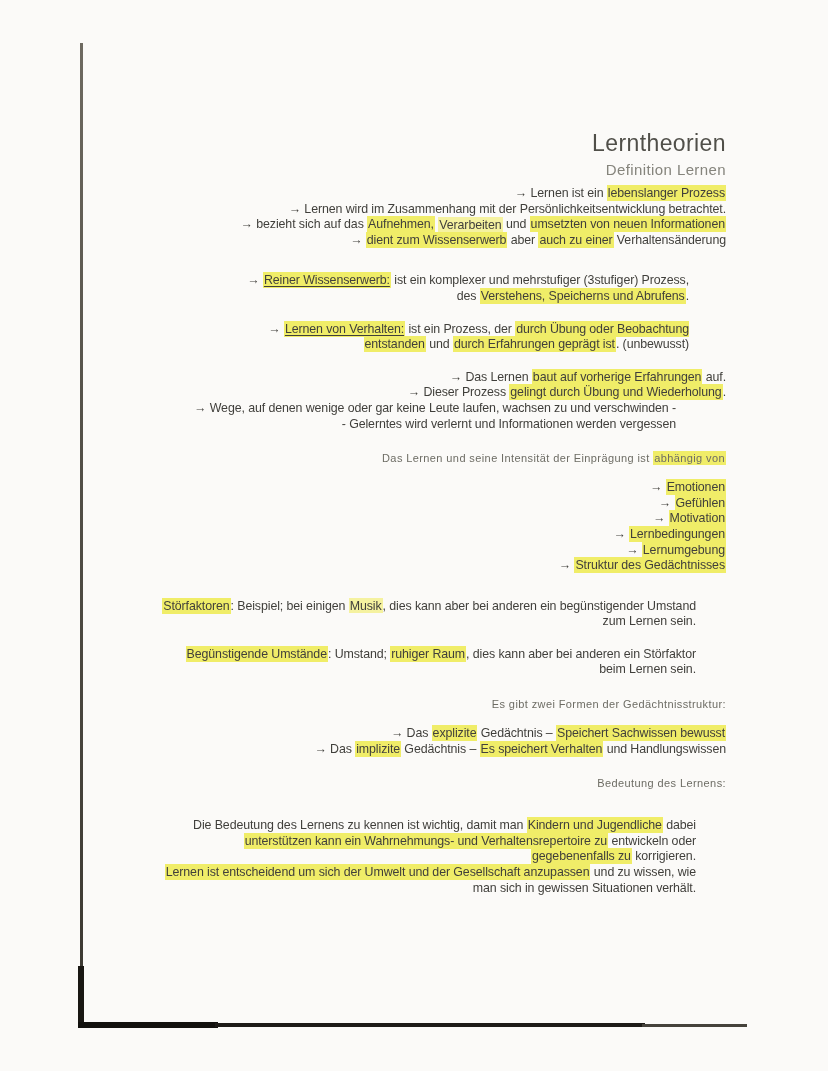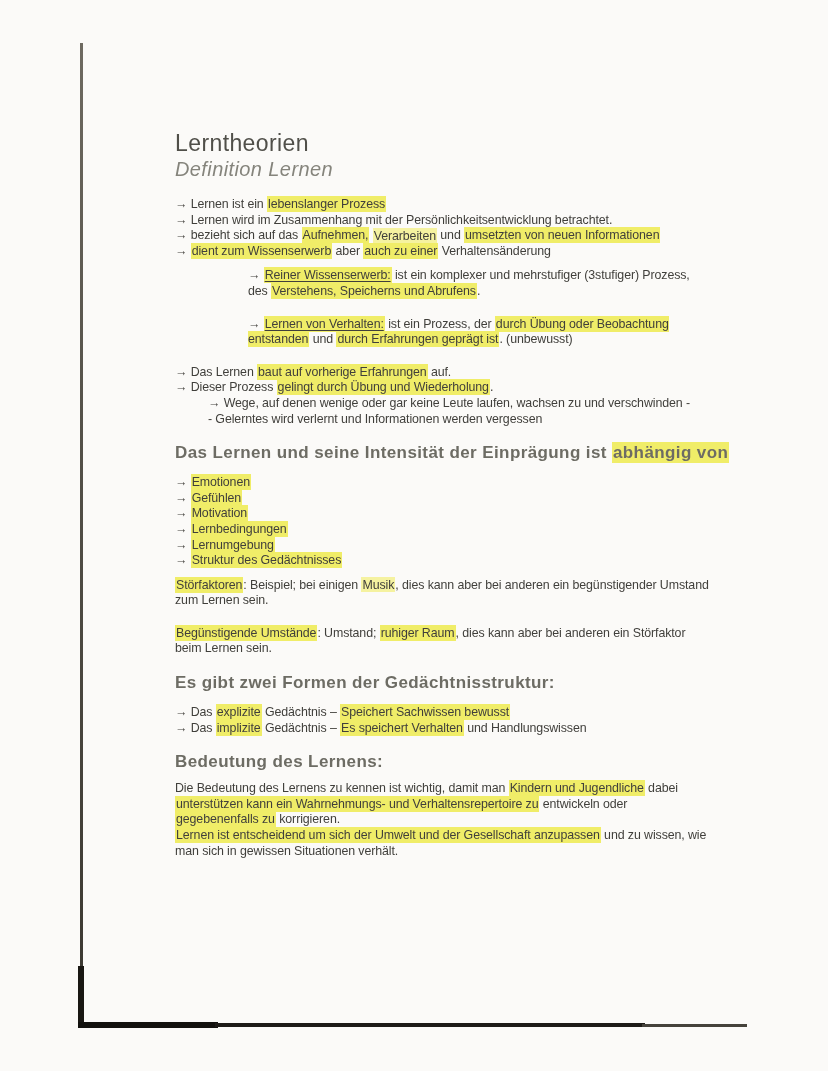--- a/index.html
+++ b/index.html
@@ -17,47 +17,46 @@
     left:80px; top:43px; width:3px; height:925px;
     background:linear-gradient(to bottom, #6e6a61 0%, #55524a 40%, #3d3a33 100%);
   }
   .edge-left-thick { left:78px; top:966px; width:6px; height:60px; background:#191713; }
   .edge-bottom-thick { left:78px; top:1022px; width:140px; height:6px; background:#12110e; }
   .edge-bottom-mid { left:215px; top:1023px; width:430px; height:4px; background:#1d1b17; }
   .edge-bottom-thin { left:642px; top:1024px; width:105px; height:2.5px; background:#45423b; }
 
   
   .page-content {
-    position:absolute; left:175px; top:130px; width:565px;
+    position:absolute; left:161px; top:130px; width:565px;
     color:var(--text,#403f3b);
-    font-size:12.4px; line-height:15.6px; letter-spacing:-0.1px;
+    font-size:12.4px; line-height:15.6px; letter-spacing:-0.1px;text-align:right;
   }
   .doc-title {
     font-size:23px; line-height:27px; letter-spacing:0.4px;
     color:var(--title,#504f49); font-weight:400;
   }
   .doc-subtitle {
-    font-size:20px; line-height:19px; letter-spacing:0.4px;
-    color:#85847c; margin:3px 0 18px 0;font-style:italic;
+    font-size:15px; line-height:19px; letter-spacing:0.4px;
+    color:#85847c; margin:3px 0 7px 0;
   }
   .block { margin:0; }
   .arrow-line { }
   .arrow { display:inline; }
   .bold { font-weight:bold; color:#33322e; margin-left:35px; }
   .hand {
-    font-size:17px; line-height:20px; letter-spacing:0.4px;
+    font-size:11px; line-height:20px; letter-spacing:0.4px;
     color:var(--hand,#6d6c64);
-    font-weight:bold;
   }
   .para { max-width:535px; }
   .lvl1 { margin-left:33px; max-width:482px; }
   .lvl2 { margin-left:73px; max-width:455px; }
 
   .gap-xs { margin-top:17px; }
-  .gap-s  { margin-top:9px; }
+  .gap-s  { margin-top:25px; }
   .gap-m  { margin-top:12px; }
   .gap-l  { margin-top:16px; }
   .gap-xl { margin-top:16px; }
 
   .hl  { background:var(--hl,#f0ed68); padding:1px 1px; }
   .hl2 { background:var(--hl2,#f5f2a0); padding:0.5px 1px; }
   .ul  { text-decoration:underline; text-decoration-thickness:1px; text-underline-offset:2px; }
 </style>
 </head>
 <body>

